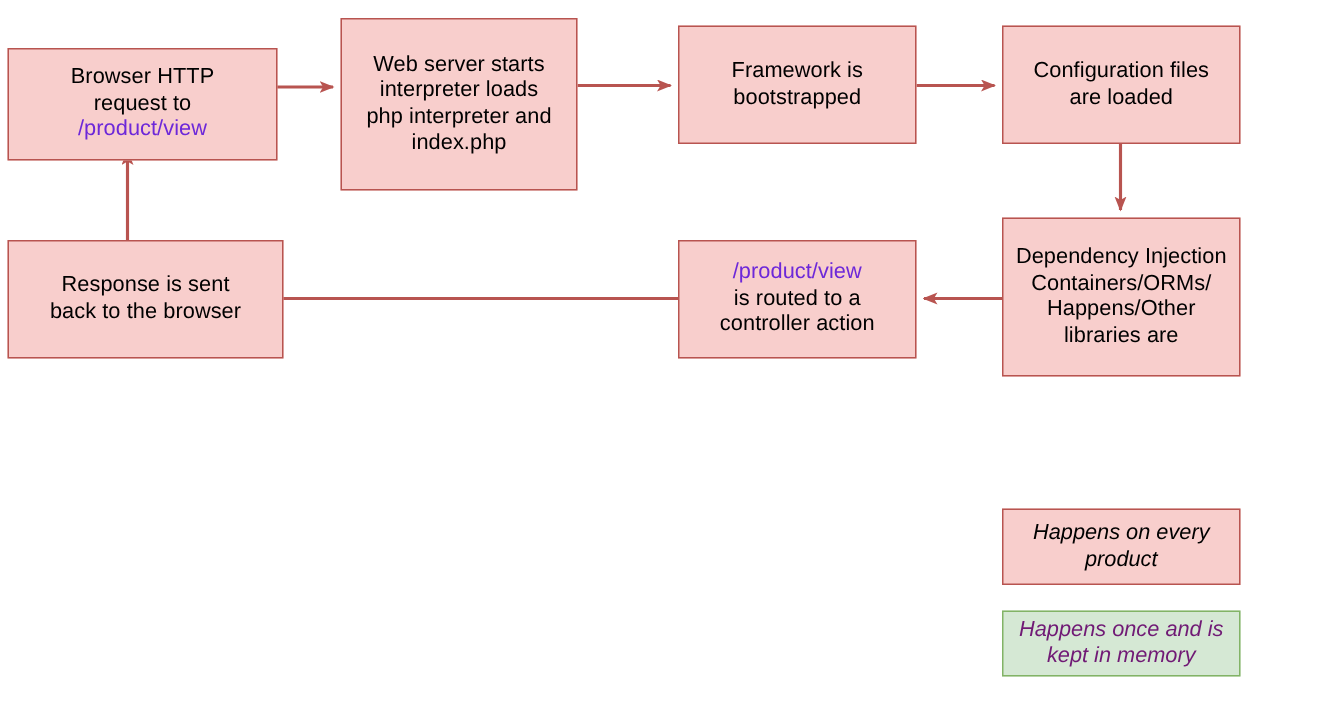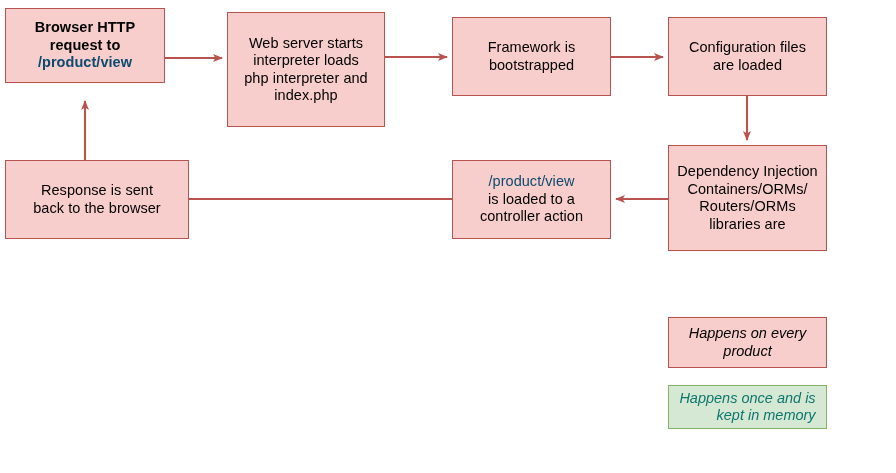--- a/index.html
+++ b/index.html
@@ -31,54 +31,54 @@
     font-size: 14.5px;
     line-height: 17.5px;
     letter-spacing: 0.05px;
   }
   .node .inner {
     width: 100%;
     padding: 0 4px;
     box-sizing: border-box;
   }
   .hl {
-    color: #0c4a6e;
+    color: #6d28d9;
   }
   .legend {
     position: absolute;
     box-sizing: border-box;
     display: flex;
     align-items: center;
     justify-content: center;
     text-align: center;
     font-size: 14.5px;
     line-height: 17.5px;
     font-style: italic;
+    margin-top: 22px;
   }
   .legend.req {
     border: 1.4px solid #b85450;
     background: #f8cecc;
     color: #000000;
   }
   .legend.mem {
     border: 1.4px solid #82b366;
     background: #d5e8d4;
-    color: #0f766e;
-    text-align: right;
+    color: #701a75;
   }
   #edges {
     position: absolute;
     left: 0;
     top: 0;
     width: 896px;
     height: 473px;
     pointer-events: none;
   }
   
-  #node-browser-request { left: 5px;   top: 8px;  width: 160px; height: 75px; font-weight: bold; }
+  #node-browser-request { left: 5px;   top: 32px;  width: 180px; height: 75px; }
   #node-web-server      { left: 227px; top: 12px;  width: 158px; height: 115px; }
   #node-framework       { left: 452px; top: 17px;  width: 159px; height: 79px; }
   #node-config          { left: 668px; top: 17px;  width: 159px; height: 79px; }
   #node-di              { left: 668px; top: 145px; width: 159px; height: 106px; justify-content: center; }
   #node-routed          { left: 452px; top: 160px; width: 159px; height: 79px; }
   #node-response        { left: 5px;   top: 160px; width: 184px; height: 79px; }
   #legend-every-request { left: 668px; top: 317px; width: 159px; height: 51px; }
   #legend-once-memory   { left: 668px; top: 385px; width: 159px; height: 44px; }
 </style>
 </head>
@@ -141,29 +141,29 @@
     <div class="inner">
       <div>Framework is</div>
       <div>bootstrapped</div>
     </div>
   </div>
 
   <div class="node" id="node-di">
     <div class="inner">
       <div>Dependency Injection</div>
       <div>Containers/ORMs/</div>
-      <div>Routers/ORMs</div>
+      <div>Happens/Other</div>
       <div>libraries are</div>
     </div>
   </div>
 
   <div class="node" id="node-routed">
     <div class="inner">
       <div class="hl">/product/view</div>
-      <div>is loaded to a</div>
+      <div>is routed to a</div>
       <div>controller action</div>
     </div>
   </div>
 
   <div class="node" id="node-response">
     <div class="inner">
       <div>Response is sent</div>
       <div>back to the browser</div>
     </div>
   </div>

